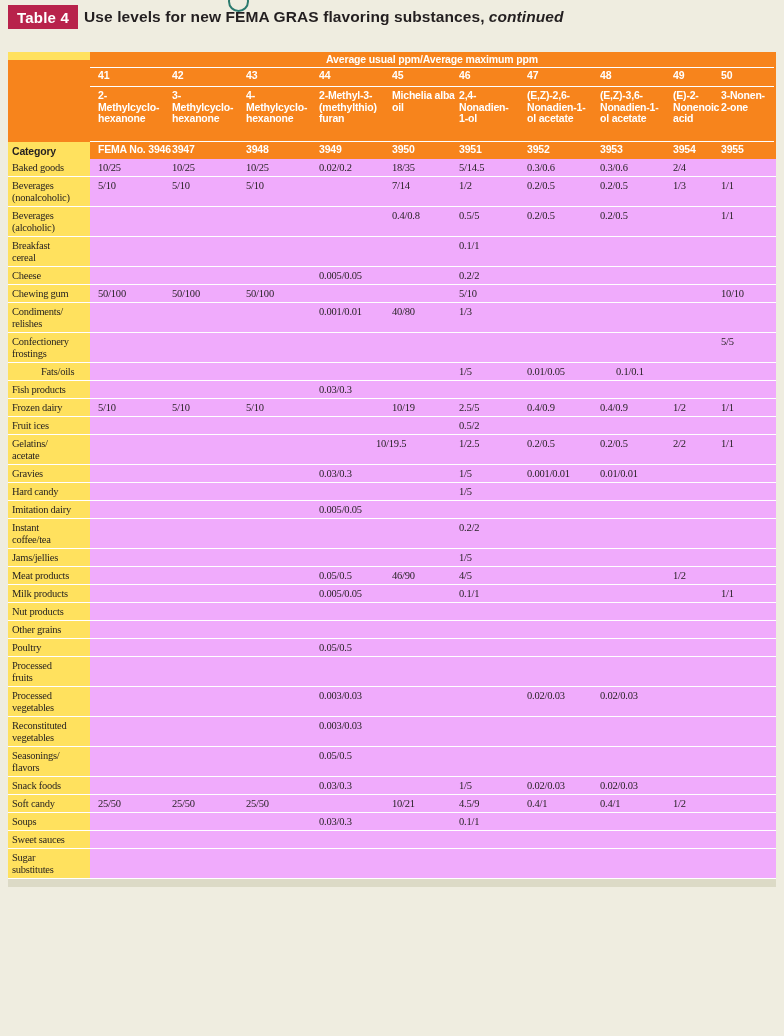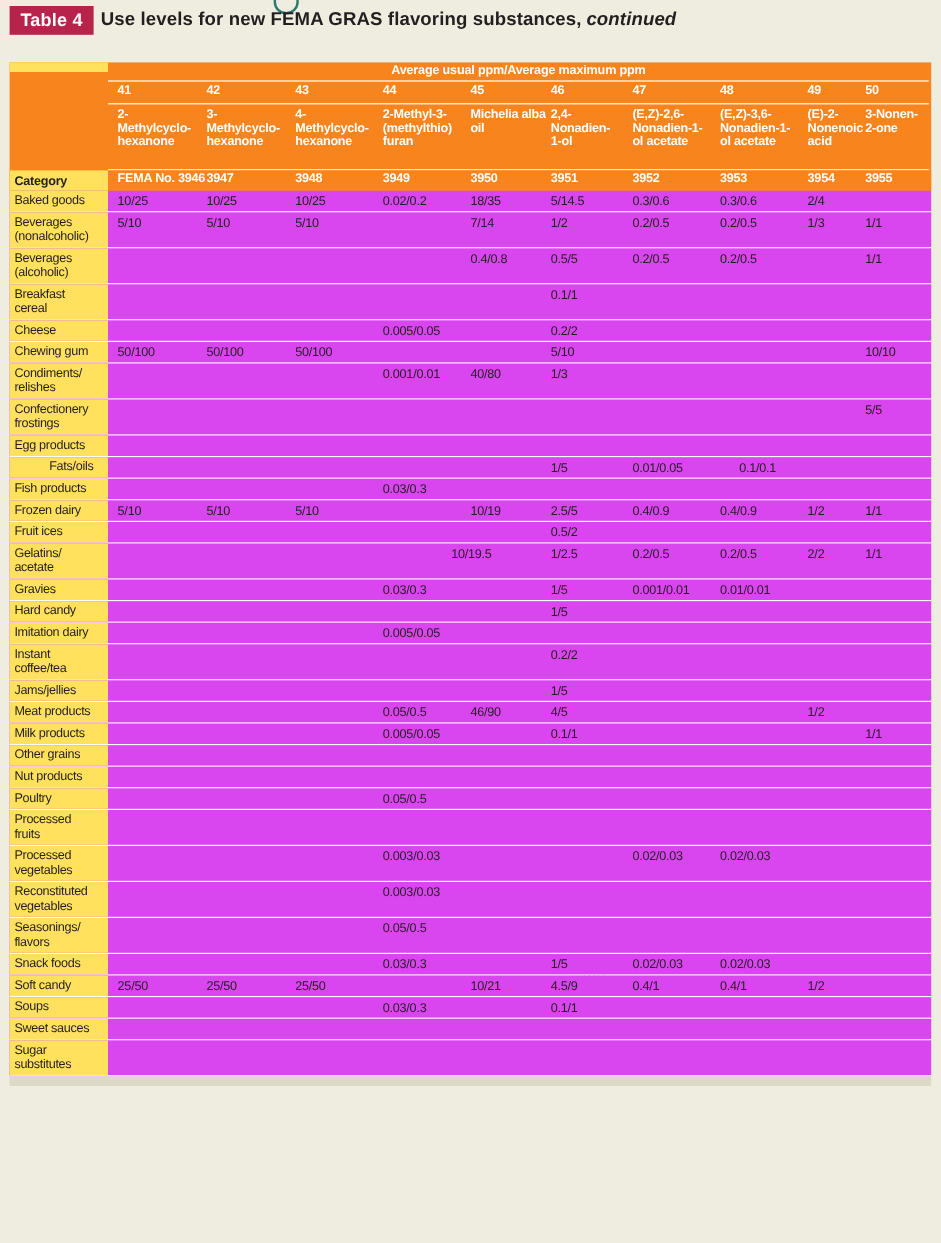--- a/index.html
+++ b/index.html
@@ -60,21 +60,21 @@
   
   .cat-head{
     position:absolute;left:0;top:0;width:82px;height:17px;
     background:#FFE15E;color:#231F20;
     font-size:10.5px;font-weight:bold;
     display:flex;align-items:center;padding-left:4px;
     box-sizing:border-box;letter-spacing:-.2px;
   }
 
   
-  .row{position:relative;background:#d946ef;border-bottom:1.5px solid #fff;}
+  .row{position:relative;background:#f0abfc;border-bottom:1.5px solid #fff;font-family:Liberation Serif, serif;}
   .row .cat{
     position:absolute;left:0;top:0;width:82px;height:100%;
     background:#FFE15E;color:#231F20;
     font-size:10.5px;line-height:11.5px;font-weight:normal;
     padding:3px 3px 0 4px;box-sizing:border-box;letter-spacing:-.25px;
   }
   .cell{
     position:absolute;top:3px;font-size:10.5px;color:#231F20;
     letter-spacing:-.2px;white-space:nowrap;
   }
@@ -225,23 +225,20 @@
           <div class="cell" style="left: 311px;">0.001/0.01</div>
           <div class="cell" style="left: 384px;">40/80</div>
           <div class="cell" style="left: 451px;">1/3</div>
         </div>
         <div class="row" style="height: 29px;">
           <div class="cat" style="white-space: pre-line;">Confectionery
 frostings</div>
           <div class="cell" style="left: 713px;">5/5</div>
         </div>
         <div class="row" style="height: 17px;">
-          <div class="cat" style="white-space: pre-line;">Egg products</div>
-        </div>
-        <div class="row" style="height: 17px;">
           <div class="cat" style="white-space: pre-line; padding-left: 33px;">Fats/oils</div>
           <div class="cell" style="left: 451px;">1/5</div>
           <div class="cell" style="left: 519px;">0.01/0.05</div>
           <div class="cell" style="left: 592px; padding-left: 16px;">0.1/0.1</div>
         </div>
         <div class="row" style="height: 17px;">
           <div class="cat" style="white-space: pre-line;">Fish products</div>
           <div class="cell" style="left: 311px;">0.03/0.3</div>
         </div>
         <div class="row" style="height: 17px;">
@@ -301,24 +298,24 @@
           <div class="cell" style="left: 451px;">4/5</div>
           <div class="cell" style="left: 665px;">1/2</div>
         </div>
         <div class="row" style="height: 17px;">
           <div class="cat" style="white-space: pre-line;">Milk products</div>
           <div class="cell" style="left: 311px;">0.005/0.05</div>
           <div class="cell" style="left: 451px;">0.1/1</div>
           <div class="cell" style="left: 713px;">1/1</div>
         </div>
         <div class="row" style="height: 17px;">
+          <div class="cat" style="white-space: pre-line;">Nut products</div>
+        </div>
+        <div class="row" style="height: 17px;">
           <div class="cat" style="white-space: pre-line;">Other grains</div>
-        </div>
-        <div class="row" style="height: 17px;">
-          <div class="cat" style="white-space: pre-line;">Nut products</div>
         </div>
         <div class="row" style="height: 17px;">
           <div class="cat" style="white-space: pre-line;">Poultry</div>
           <div class="cell" style="left: 311px;">0.05/0.5</div>
         </div>
         <div class="row" style="height: 29px;">
           <div class="cat" style="white-space: pre-line;">Processed
 fruits</div>
         </div>
         <div class="row" style="height: 29px;">

